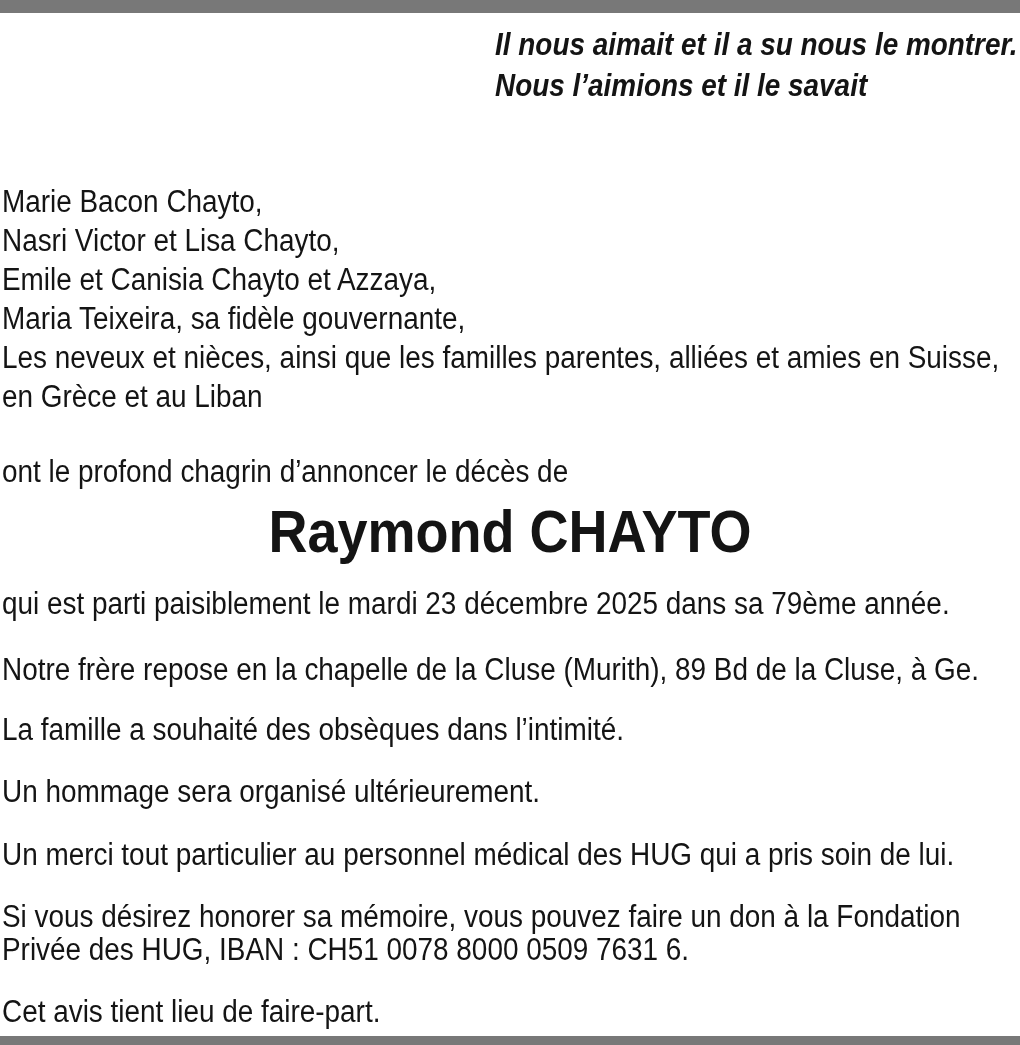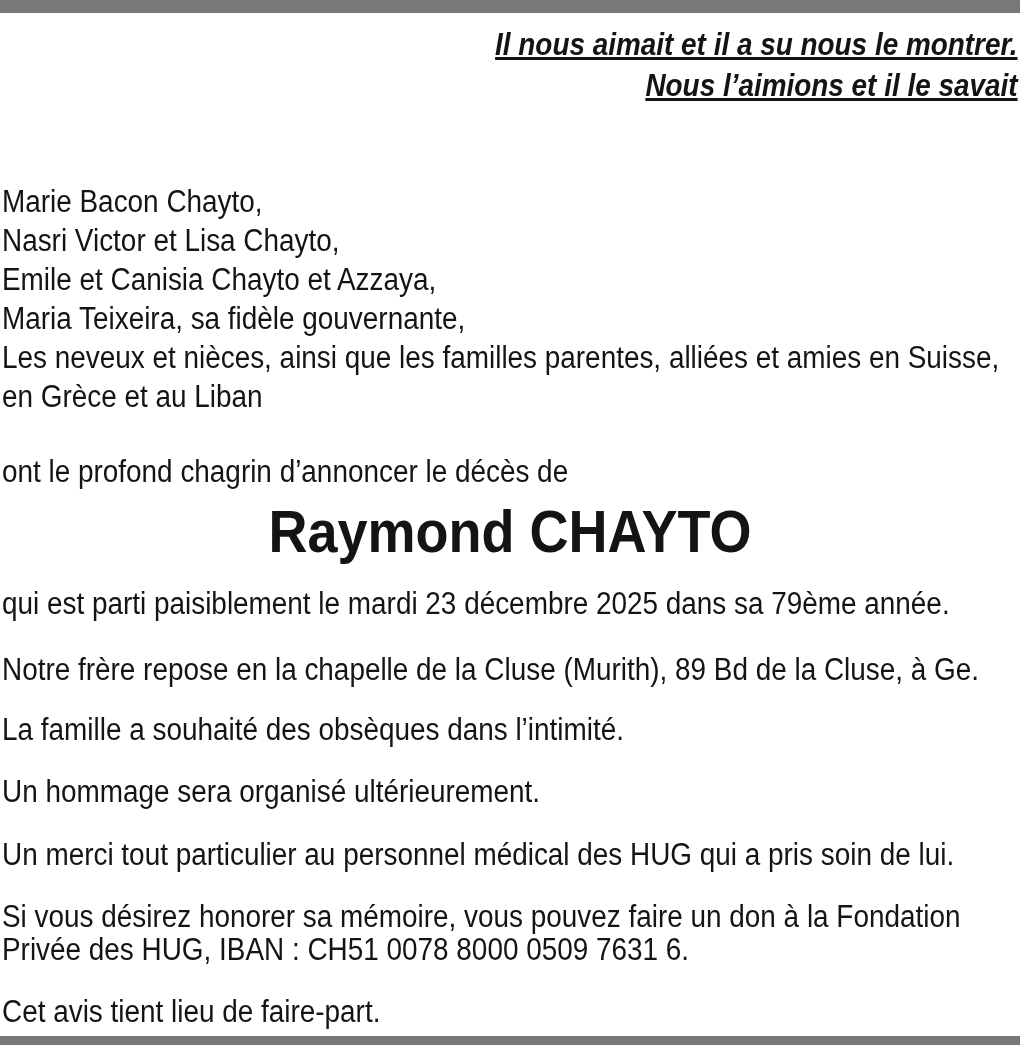--- a/index.html
+++ b/index.html
@@ -25,26 +25,25 @@
   
   .cond {
     transform: scaleX(0.9);
     white-space: nowrap;
   }
 
   .epigraph {
     position: absolute;
     top: 24px;
     right: 2px;
-    text-align: right;
+    text-align: left;
     font-size: 31px;
     font-weight: bold;
     font-style: italic;
     line-height: 41px;
-    text-decoration: underline;
   }
   .epigraph .cond { transform-origin: 100% 50%; }
 
   .family {
     position: absolute;
     top: 182px;
     left: 2px;
     font-size: 31px;
     line-height: 39px;
   }

